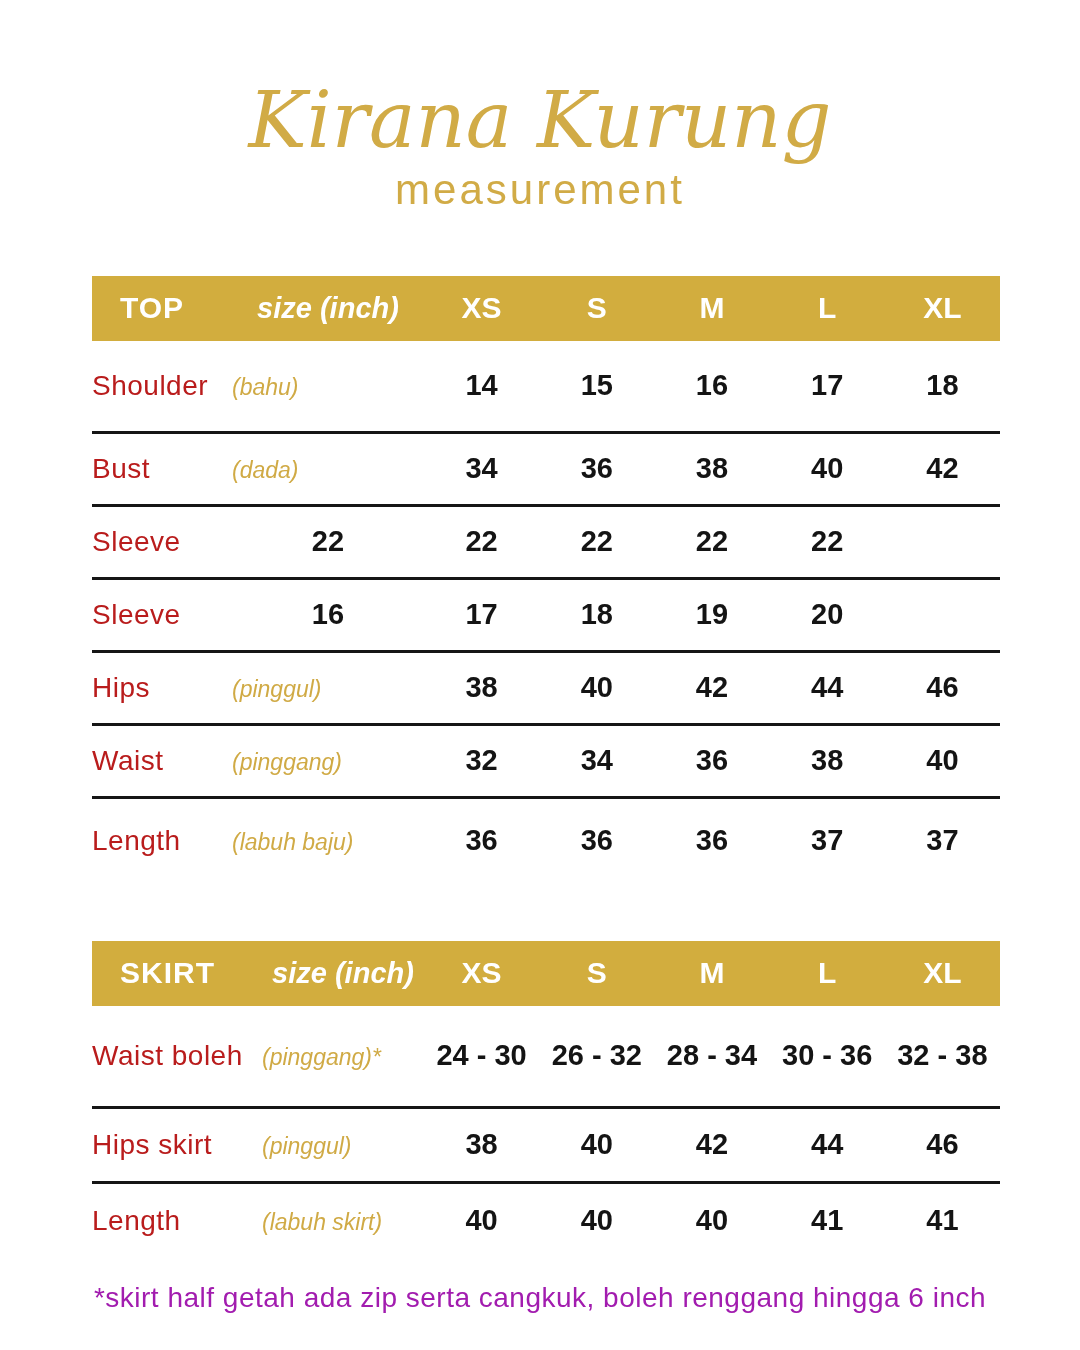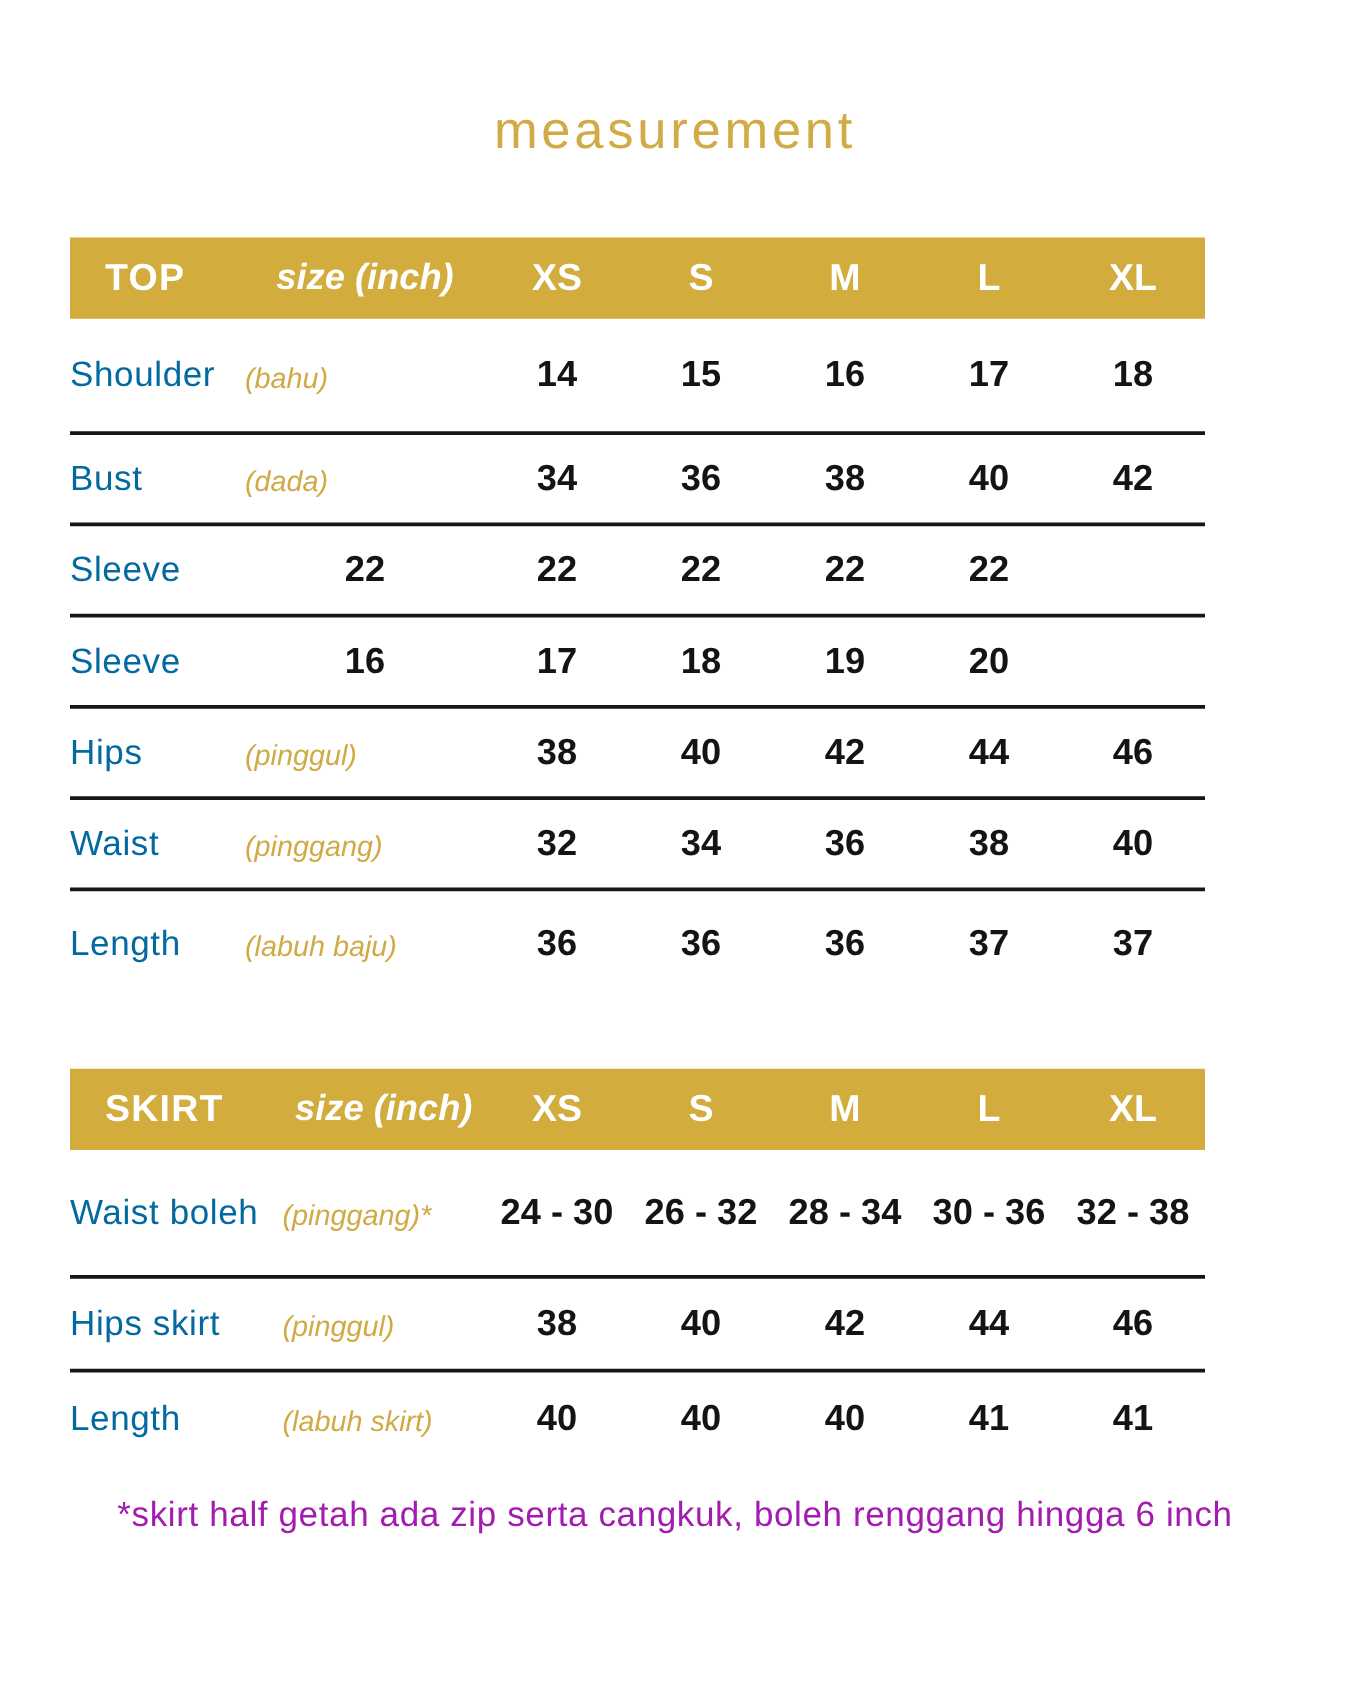--- a/index.html
+++ b/index.html
@@ -30,21 +30,21 @@
   }
   .subtitle {
     margin-top: 2px;
     font-size: 42px;
     font-weight: 400;
     letter-spacing: 3px;
     color: #d1ab46;
   }
   
   .size-table {
-    margin-left: 56px;
+    margin-left: 92px;
     width: 908px;
   }
   .size-table.top { margin-top: 62px; }
   .size-table.skirt { margin-top: 58px; }
 
   .band {
     display: grid;
     align-items: center;
     height: 65px;
     background: #d2ad3e;
@@ -78,21 +78,21 @@
     border-bottom: 3px solid #161616;
   }
   .row.first { height: 90px; }
   .row.last  { height: 84px; border-bottom: none; }
   .row.sk-first { height: 100px; }
   .row.sk-mid   { height: 72px; }
   .row.sk-last  { height: 74px; border-bottom: none; }
 
   .row-label {
     font-size: 28px;
-    color: #0369a1;
+    color: #b91c1c;
     letter-spacing: 0.5px;
   }
   .row-sub {
     padding-top: 4px;
     font-size: 23px;
     font-style: italic;
     color: #d0aa45;
   }
   .val {
     font-size: 29px;
@@ -111,20 +111,21 @@
     color: #a21caf;
     letter-spacing: 0.5px;
   }
 </style>
 </head>
 <body>
 
 <div class="page">
 
   <div class="brand">
+    <div class="title">Kirana Kurung</div>
     <div class="subtitle">measurement</div>
   </div>
 
   <div class="size-table top">
     <div class="band grid-top">
       <div class="band-name">TOP</div>
       <div class="band-size-label">size (inch)</div>
       <div class="band-size">XS</div>
       <div class="band-size">S</div>
       <div class="band-size">M</div>

